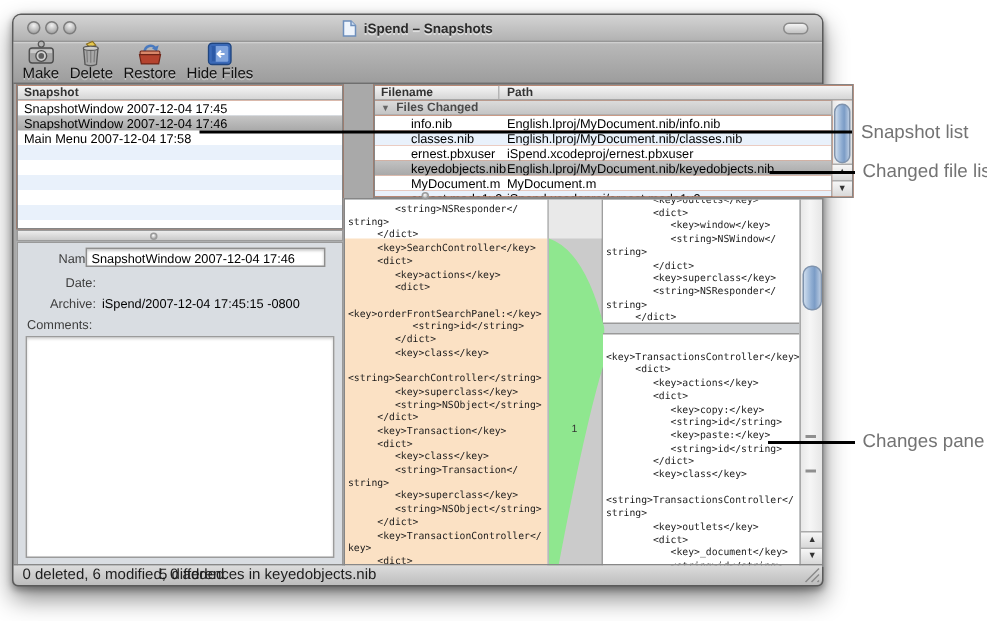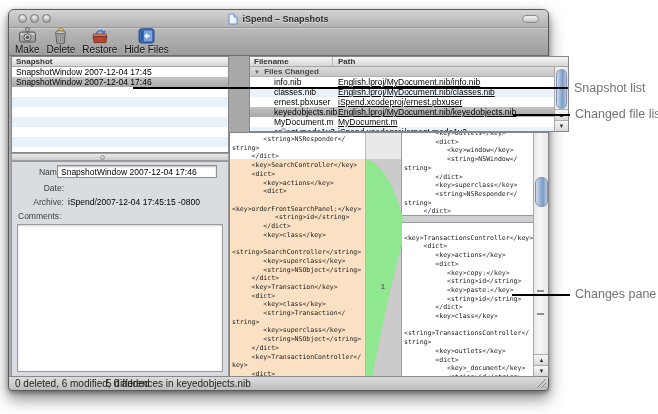--- a/index.html
+++ b/index.html
@@ -78,21 +78,21 @@
   .fl-header .col-div { position:absolute; left:82px; top:0; bottom:0; width:1px; background:#b5b5b5; }
   .group-row { height:10px; line-height:10px; background:linear-gradient(#dcdcdc,#c5c5c5);
                border-bottom:1px solid #b0b0b0; font-size:8px; font-weight:bold; color:#4a4a4a;
                padding-left:4px; }
   .group-row .tri { font-size:6px; color:#666; margin-right:2px; }
   .file-row { position:relative; height:10px; line-height:10px; font-size:8.5px; color:#000;
               white-space:nowrap; }
   .file-row:nth-child(odd) { background:#fff; }
   .file-row:nth-child(even){ background:#e9f1fb; }
   .file-row.selected { background:linear-gradient(#c2c2c2,#a8a8a8); }
-  .file-row .fn { position:absolute; left:24px; } .file-row .fp { position:absolute; left:88px;text-decoration:underline; }
+  .file-row .fn { position:absolute; left:24px; } .file-row .fp { position:absolute; left:88px; }
   #file-rows { position:absolute; left:0; top:20px; right:14px; bottom:0; overflow:hidden; }
 
   
   .sbar { position:absolute; top:0; bottom:0; width:14px; right:0;
           background:linear-gradient(to right,#e8e8e8,#f6f6f6 40%,#e4e4e4); border-left:1px solid #a9a9a9; }
   .sthumb { position:absolute; left:1px; right:1px; border-radius:6px;
             background:linear-gradient(to right,#cddced,#8fadd2 45%,#7b9cc6 65%,#b8cae1);
             border:1px solid #7f93ad; }
   .sbtn { position:absolute; left:0; right:0; height:11px; background:linear-gradient(#f7f7f7,#d8d8d8);
           border-top:1px solid #ababab; font-size:6px; color:#333; text-align:center; line-height:11px; }
@@ -188,20 +188,21 @@
         </svg>
         <span class="tool-label">Hide Files</span>
       </div>
     </div>
 
     <div class="pane" id="snapshot-pane">
       <div class="list-header">Snapshot</div>
       <div id="snapshot-body">
           <div class="snap-row">SnapshotWindow 2007-12-04 17:45</div>
           <div class="snap-row selected">SnapshotWindow 2007-12-04 17:46</div>
+          <div class="snap-row">Main Menu 2007-12-04 17:58</div>
         </div>
     </div>
 
     <div class="h-splitter">
       <div class="dimple" style="left:88px; top:1px;"></div>
     </div>
 
     <div class="pane" id="info-pane">
       <div class="info-row" style="top:4px;">
         <span class="info-label">Name:</span>

